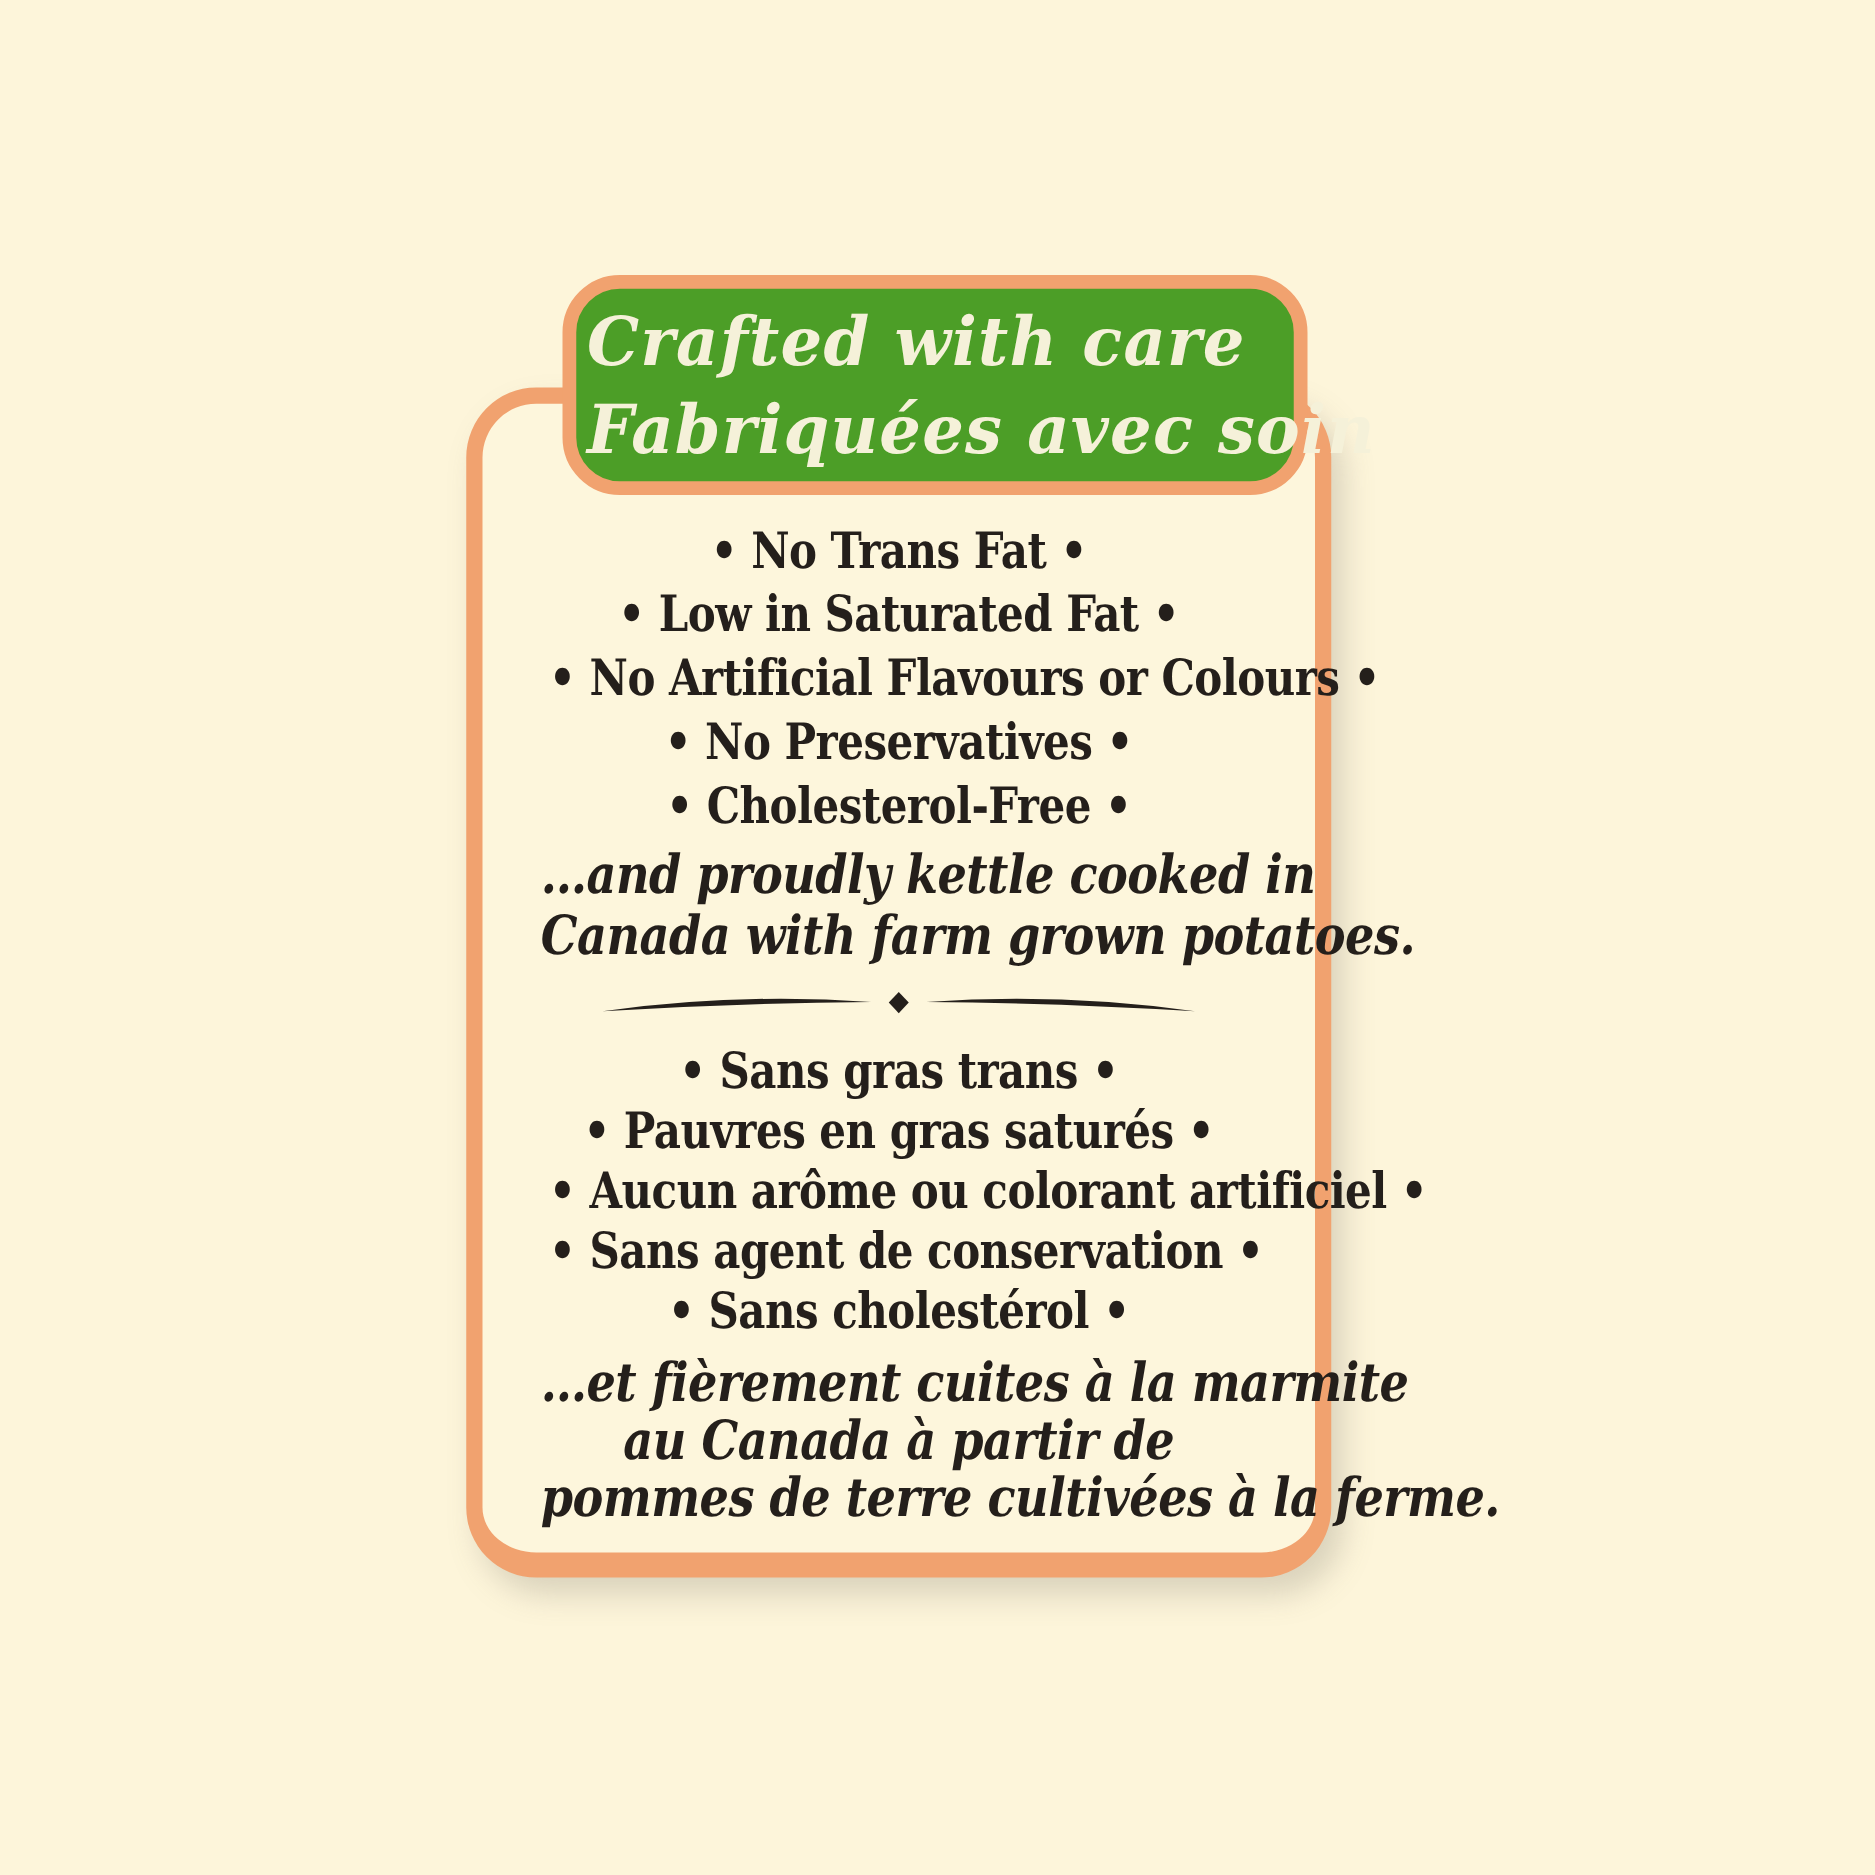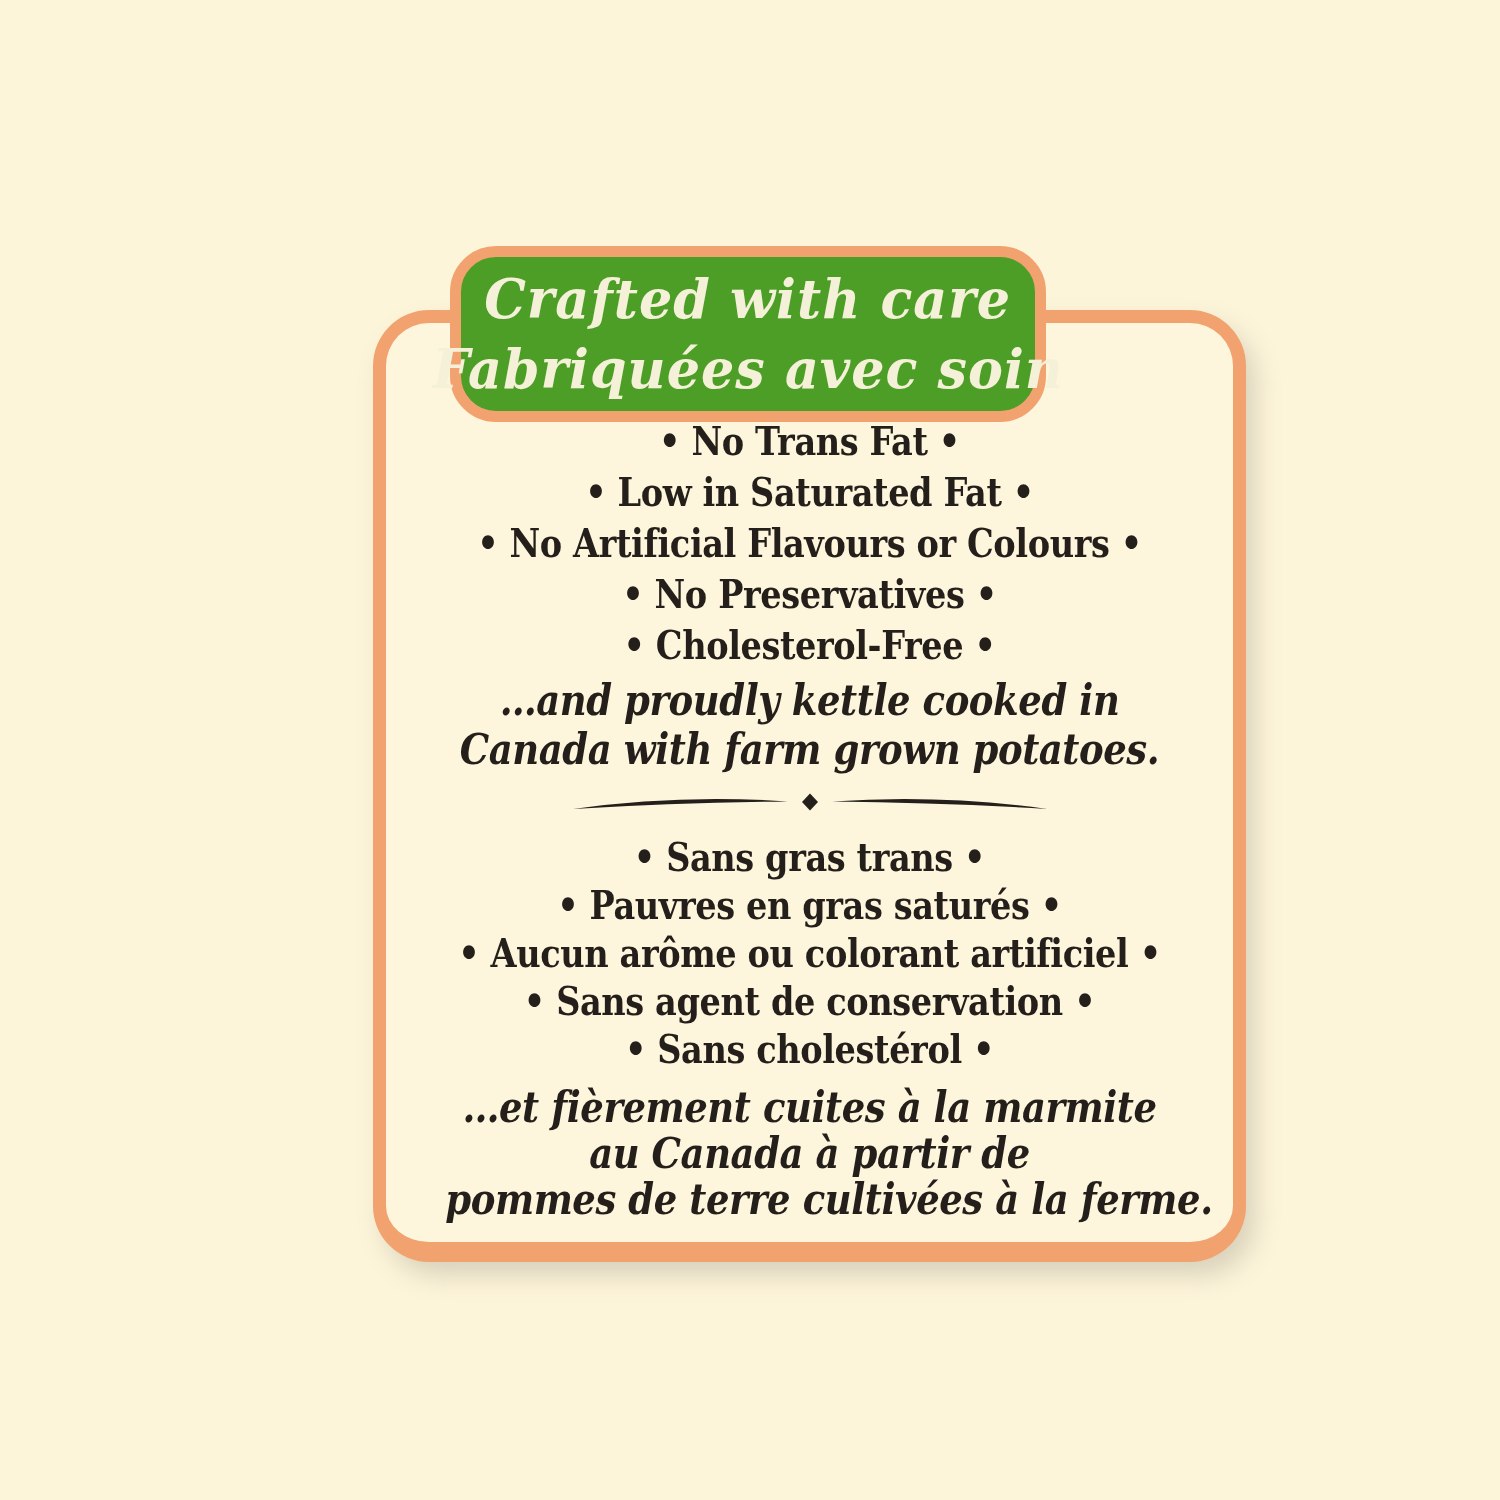--- a/index.html
+++ b/index.html
@@ -11,21 +11,21 @@
     height: 1500px;
     position: relative;
     background: #FDF5DA;
     font-family: "DejaVu Serif", serif;
     overflow: hidden;
   }
   .card {
     position: absolute;
     left: 373px;
     top: 310px;
-    width: 873px;
+    width: 692px;
     height: 952px;
     box-sizing: border-box;
     background: #FDF6DC;
     border: 13px solid #F1A26F;
     border-bottom-width: 20px;
     border-radius: 56px;
     box-shadow: 10px 14px 24px rgba(140, 134, 118, 0.30);
     text-align: center;
     color: #241F1B;
   }
@@ -35,29 +35,27 @@
     top: 220px;
     width: 596px;
     height: 176px;
     box-sizing: border-box;
     background: #4C9E27;
     border: 11px solid #F1A26F;
     border-radius: 46px;
     display: flex;
     flex-direction: column;
     justify-content: center;
-    align-items: center;
     color: #F5F1D9;
     font-style: italic;
     font-weight: bold;
     font-size: 54px;
     line-height: 70px;
     letter-spacing: 1px;
     z-index: 3;
-    margin-top: 26px;
   }
   .badge .script-line {
     transform: scaleX(0.97);
     white-space: nowrap;
   }
   .en-bullets {
     margin-top: 92px;
     font-size: 40px;
     font-weight: bold;
     line-height: 51px;

